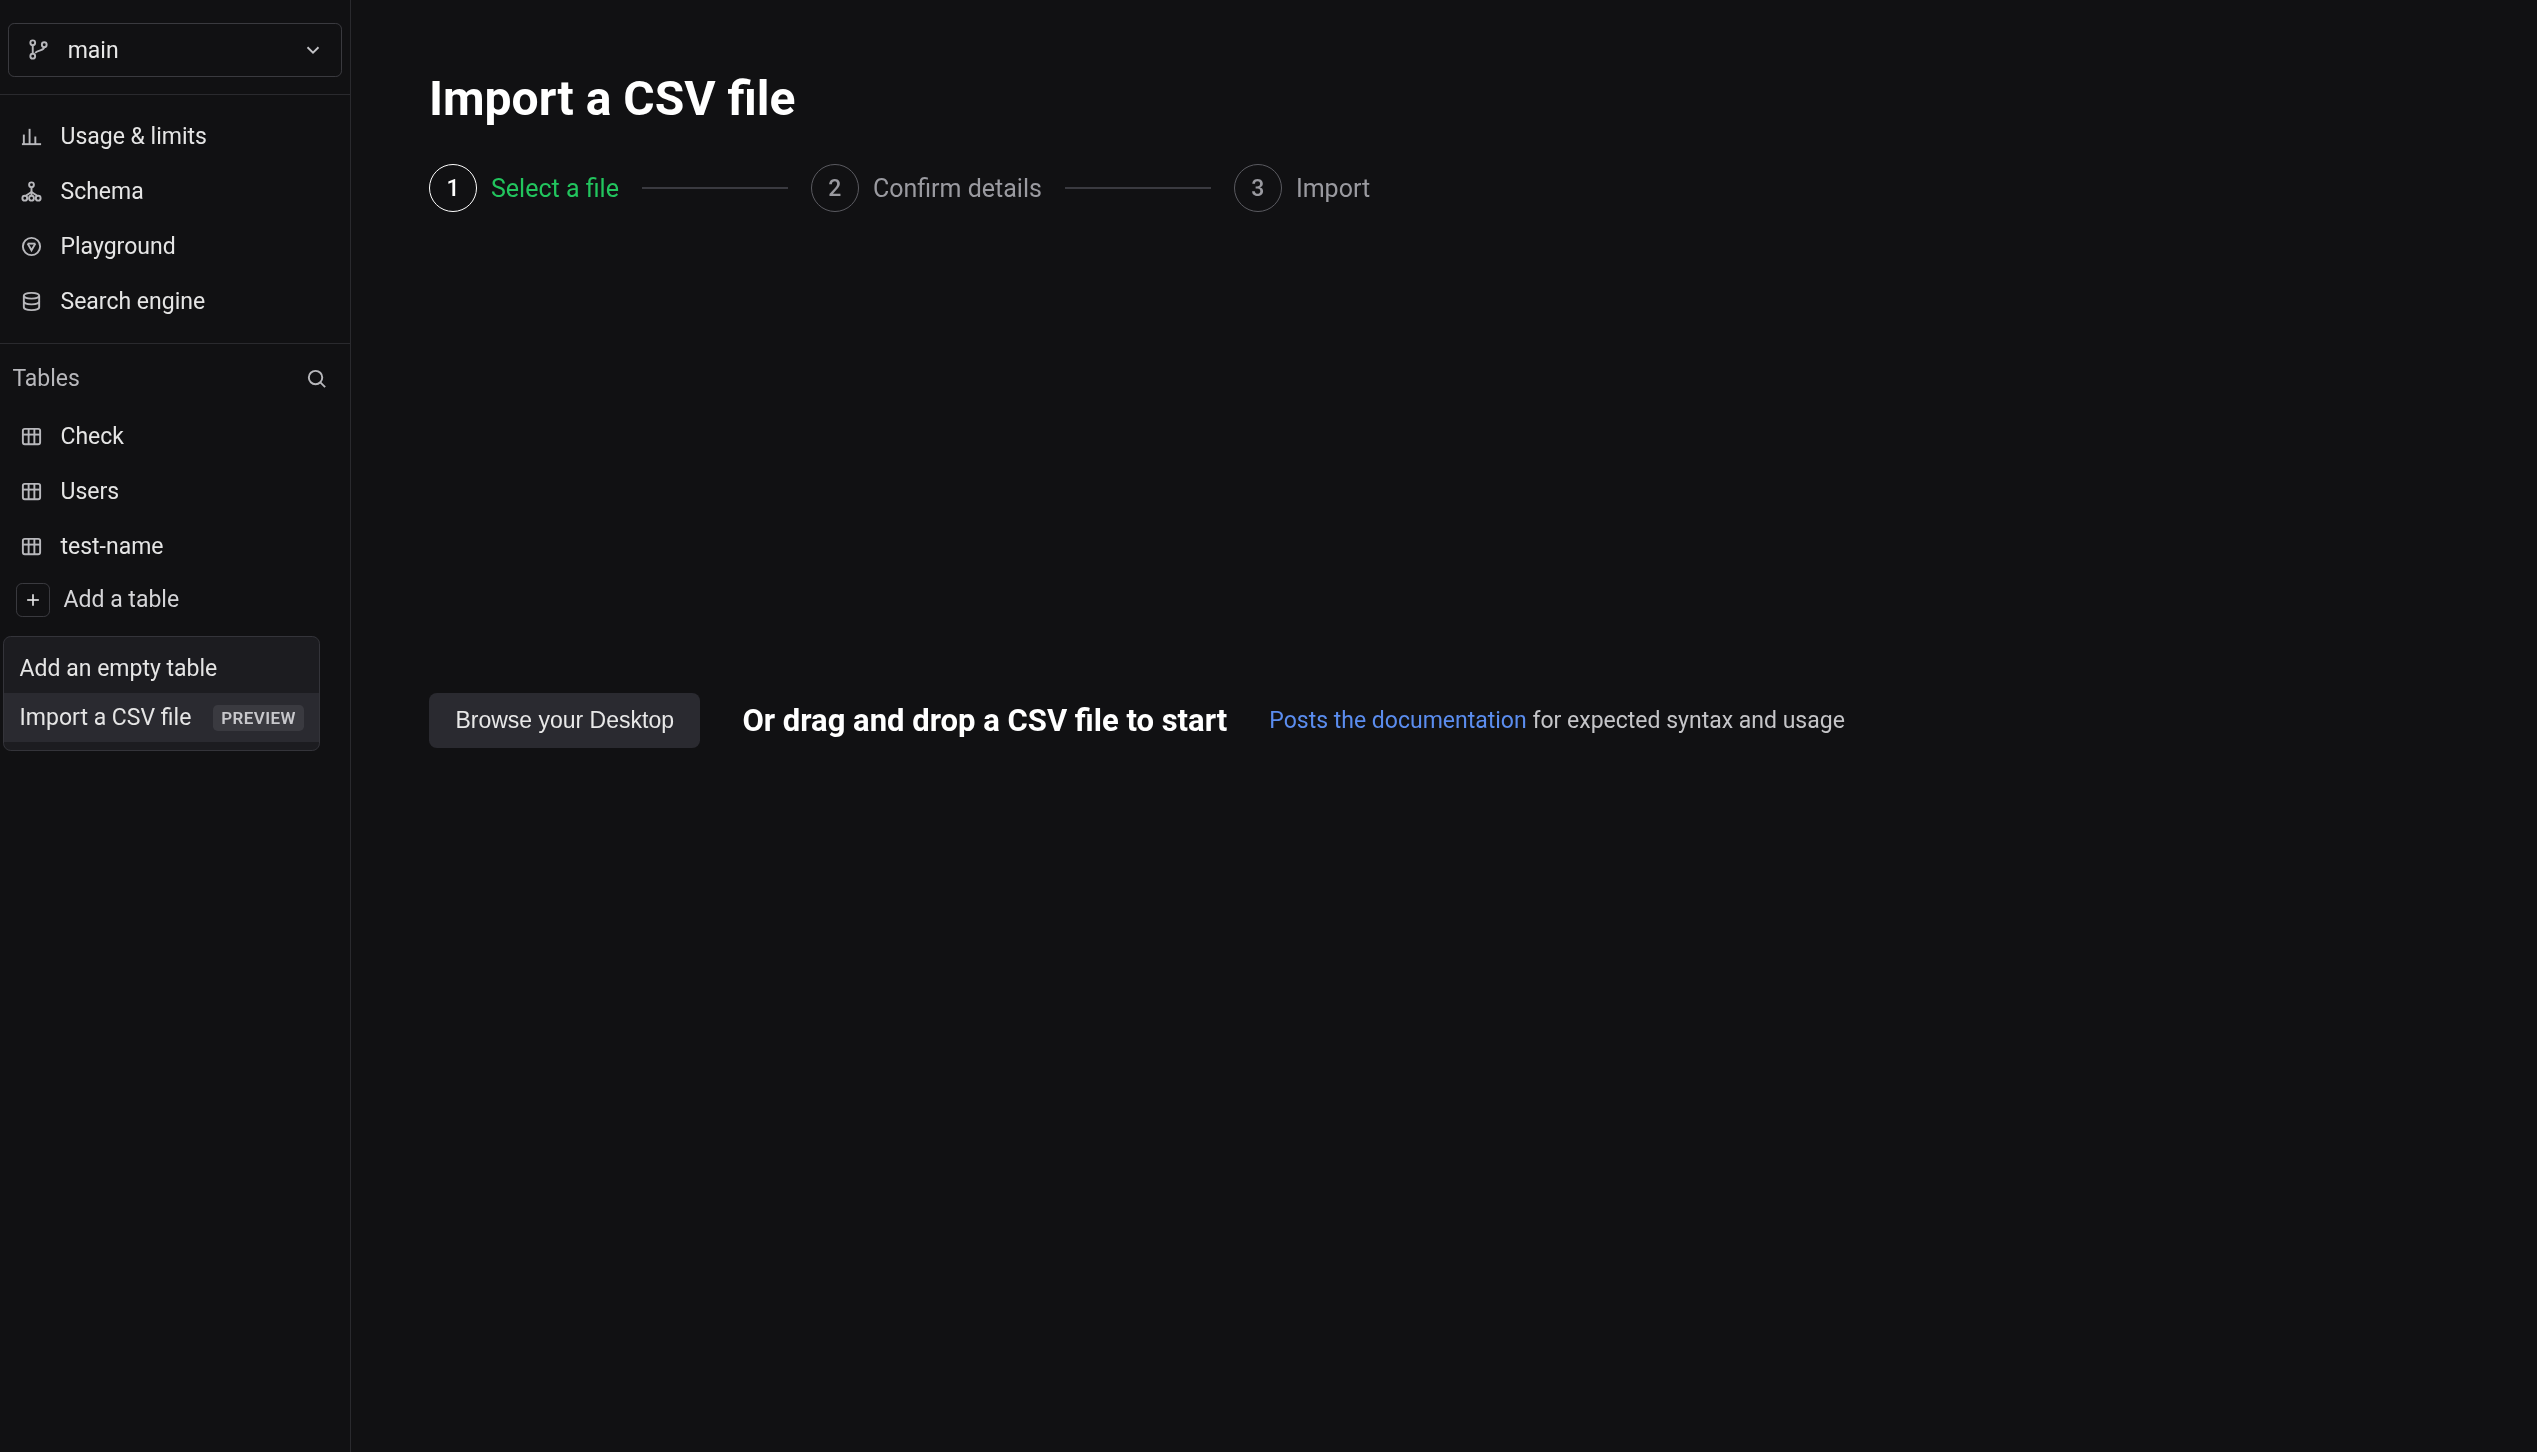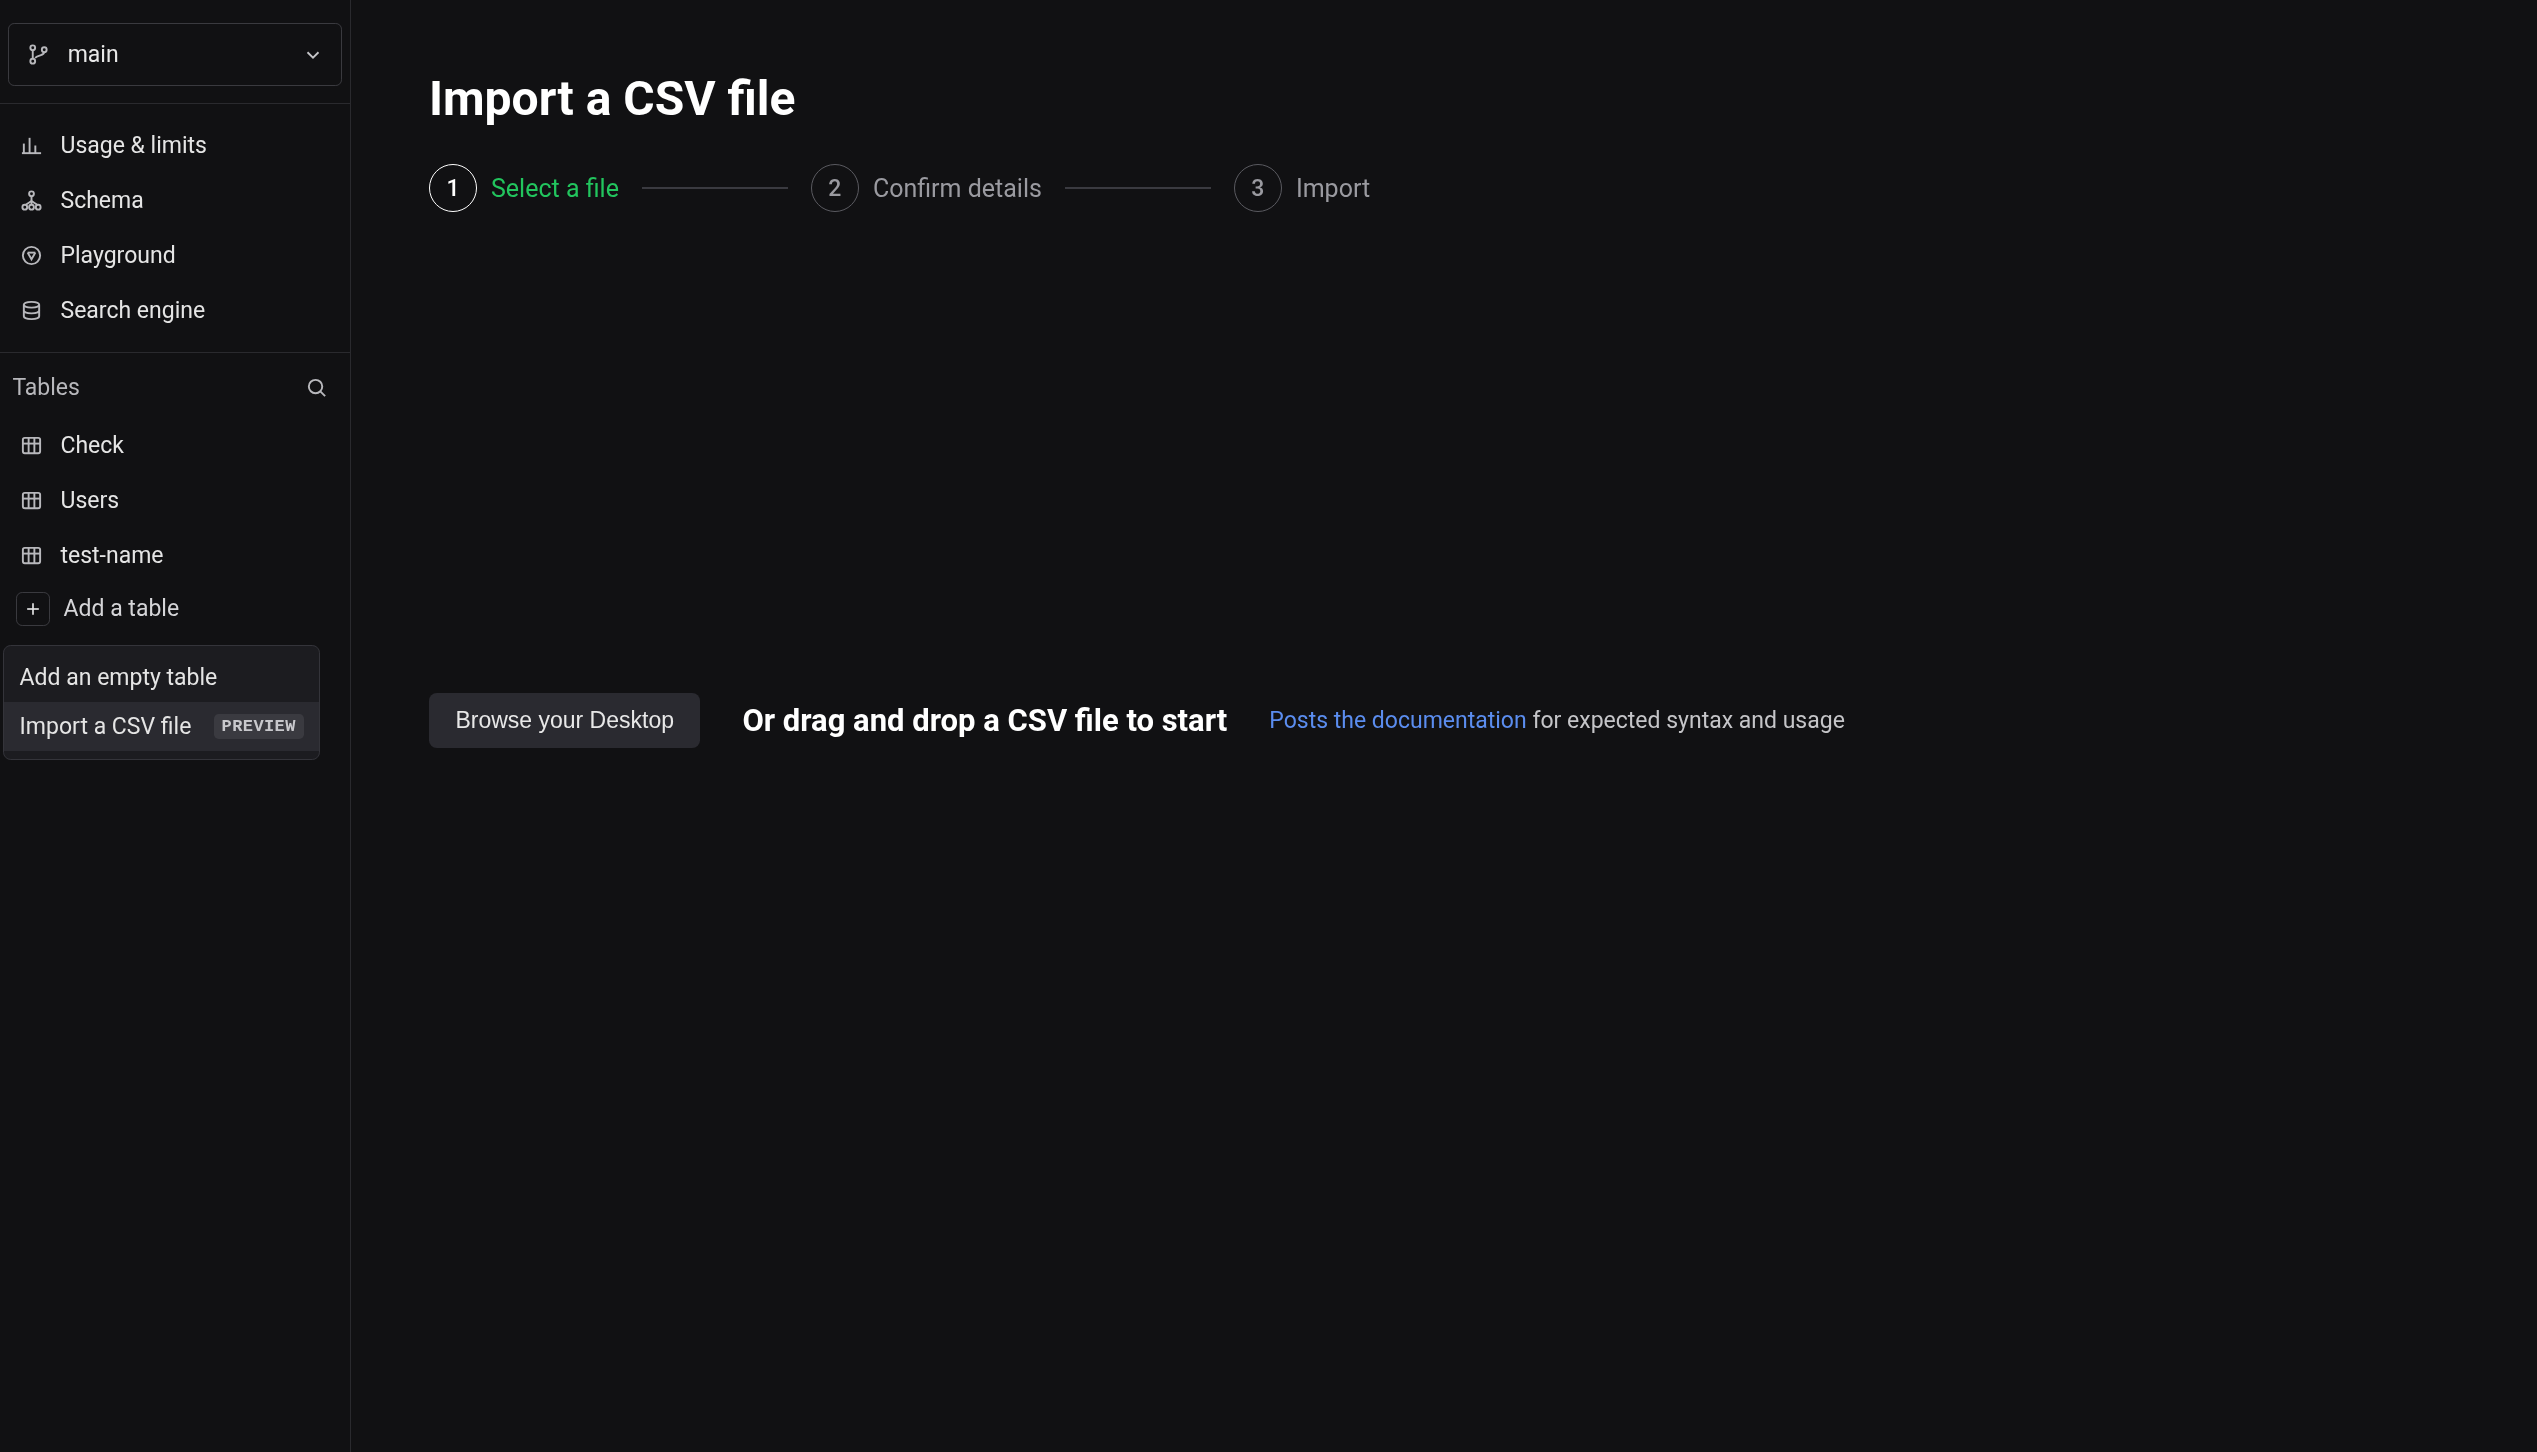--- a/index.html
+++ b/index.html
@@ -32,21 +32,21 @@
     }
     
     .branch-selector {
       display: flex;
       align-items: center;
       justify-content: space-between;
       padding: 11px 17px;
       border: 0.8px solid #3a3a3f;
       border-radius: 6.2px;
       cursor: pointer;
-      height: 63px;
+      height: 54px;
     }
     
     .branch-selector .left {
       display: flex;
       align-items: center;
       gap: 15.5px;
     }
     
     .branch-selector .label {
       font-size: 23px;
@@ -152,21 +152,20 @@
     }
     
     .badge {
       background: #3a3a40;
       color: #c8c8cc;
       font-size: 17px;
       font-weight: 600;
       letter-spacing: 0.4px;
       padding: 3.1px 7.8px;
       border-radius: 4.7px;
-      font-family: Liberation Mono, monospace;
     }
     
     
     .main {
       flex: 1;
       padding: 70px 78px;
       overflow: auto;
     }
     
     .page-title {

